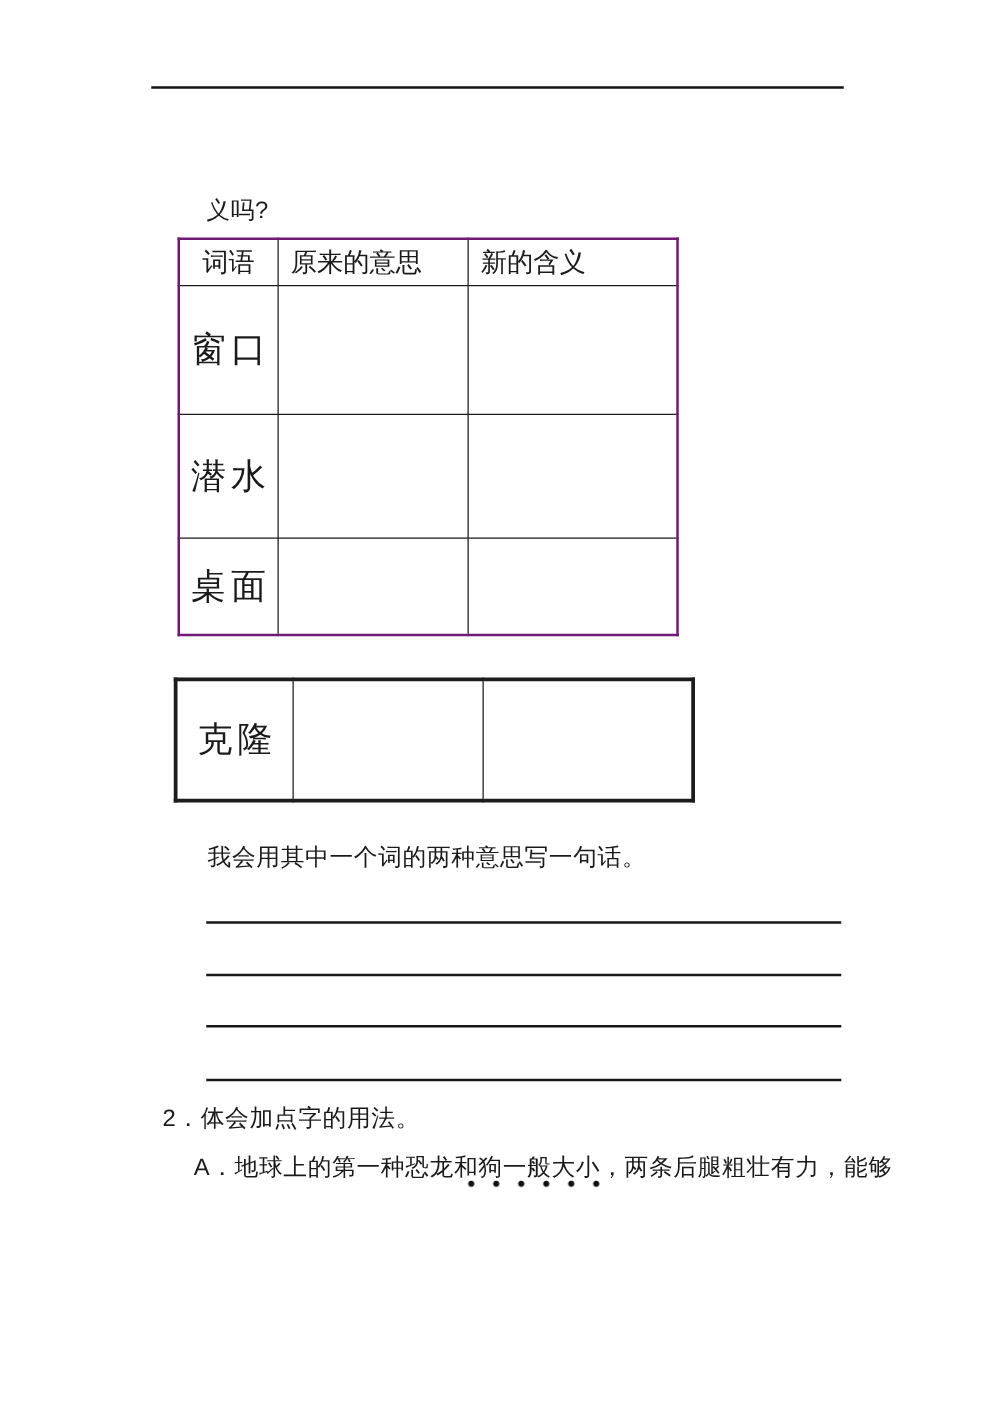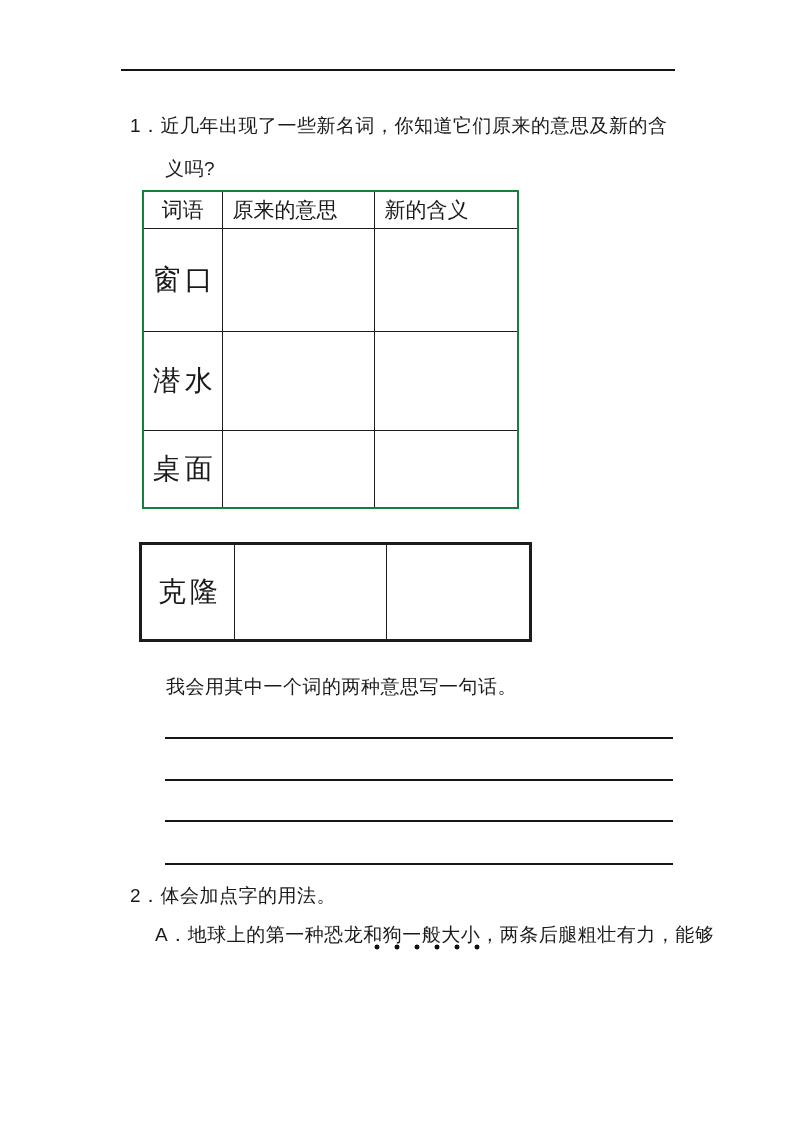--- a/index.html
+++ b/index.html
@@ -33,31 +33,31 @@
     left: 142px; top: 190px;
     border-collapse: collapse;
     table-layout: fixed;
   }
   table.vocab th, table.vocab td,
   table.clone td {
     border: 1.6px solid #1c1c1c;
     vertical-align: middle;
     font-weight: normal;
   }
-  table.vocab { border: 2px solid #15803d; padding-left: 30px; }
+  table.vocab { border: 2px solid #701a75; padding-left: 30px; }
   table.vocab th {
     font-size: 21px;
     height: 37px;
     text-align: left;
     padding-left: 10px;
   }
   table.vocab th.c-word { text-align: center; padding-left: 0; }
   .col-word { width: 79px; }
   .col-orig { width: 152px; }
-  .col-new  { width: 144px; }
+  .col-new  { width: 168px; }
   td.word-cell {
     font-family: "Liberation Serif", serif;
     font-size: 28px;
     text-align: center;
     letter-spacing: 4px;
     text-indent: 4px;
   }
   tr.row-tall  { height: 103px; }
   tr.row-mid   { height: 99px;  }
   tr.row-last  { height: 78px; }
@@ -86,21 +86,20 @@
     background-position: 4px bottom;
   }
 </style>
 </head>
 <body>
 
 <div class="page">
 
   <div class="header-rule"></div>
 
-  <div class="tline" style="left:130px; top:113px">1．近几年出现了一些新名词，你知道它们原来的意思及新的含</div>
   <div class="tline" style="left:165px; top:156px">义吗?</div>
 
   <table class="vocab">
     <tbody>
         <tr>
       <th class="c-word col-word">词语</th>
       <th class="col-orig">原来的意思</th>
       <th class="col-new">新的含义</th>
     </tr>
     <tr class="row-tall">

